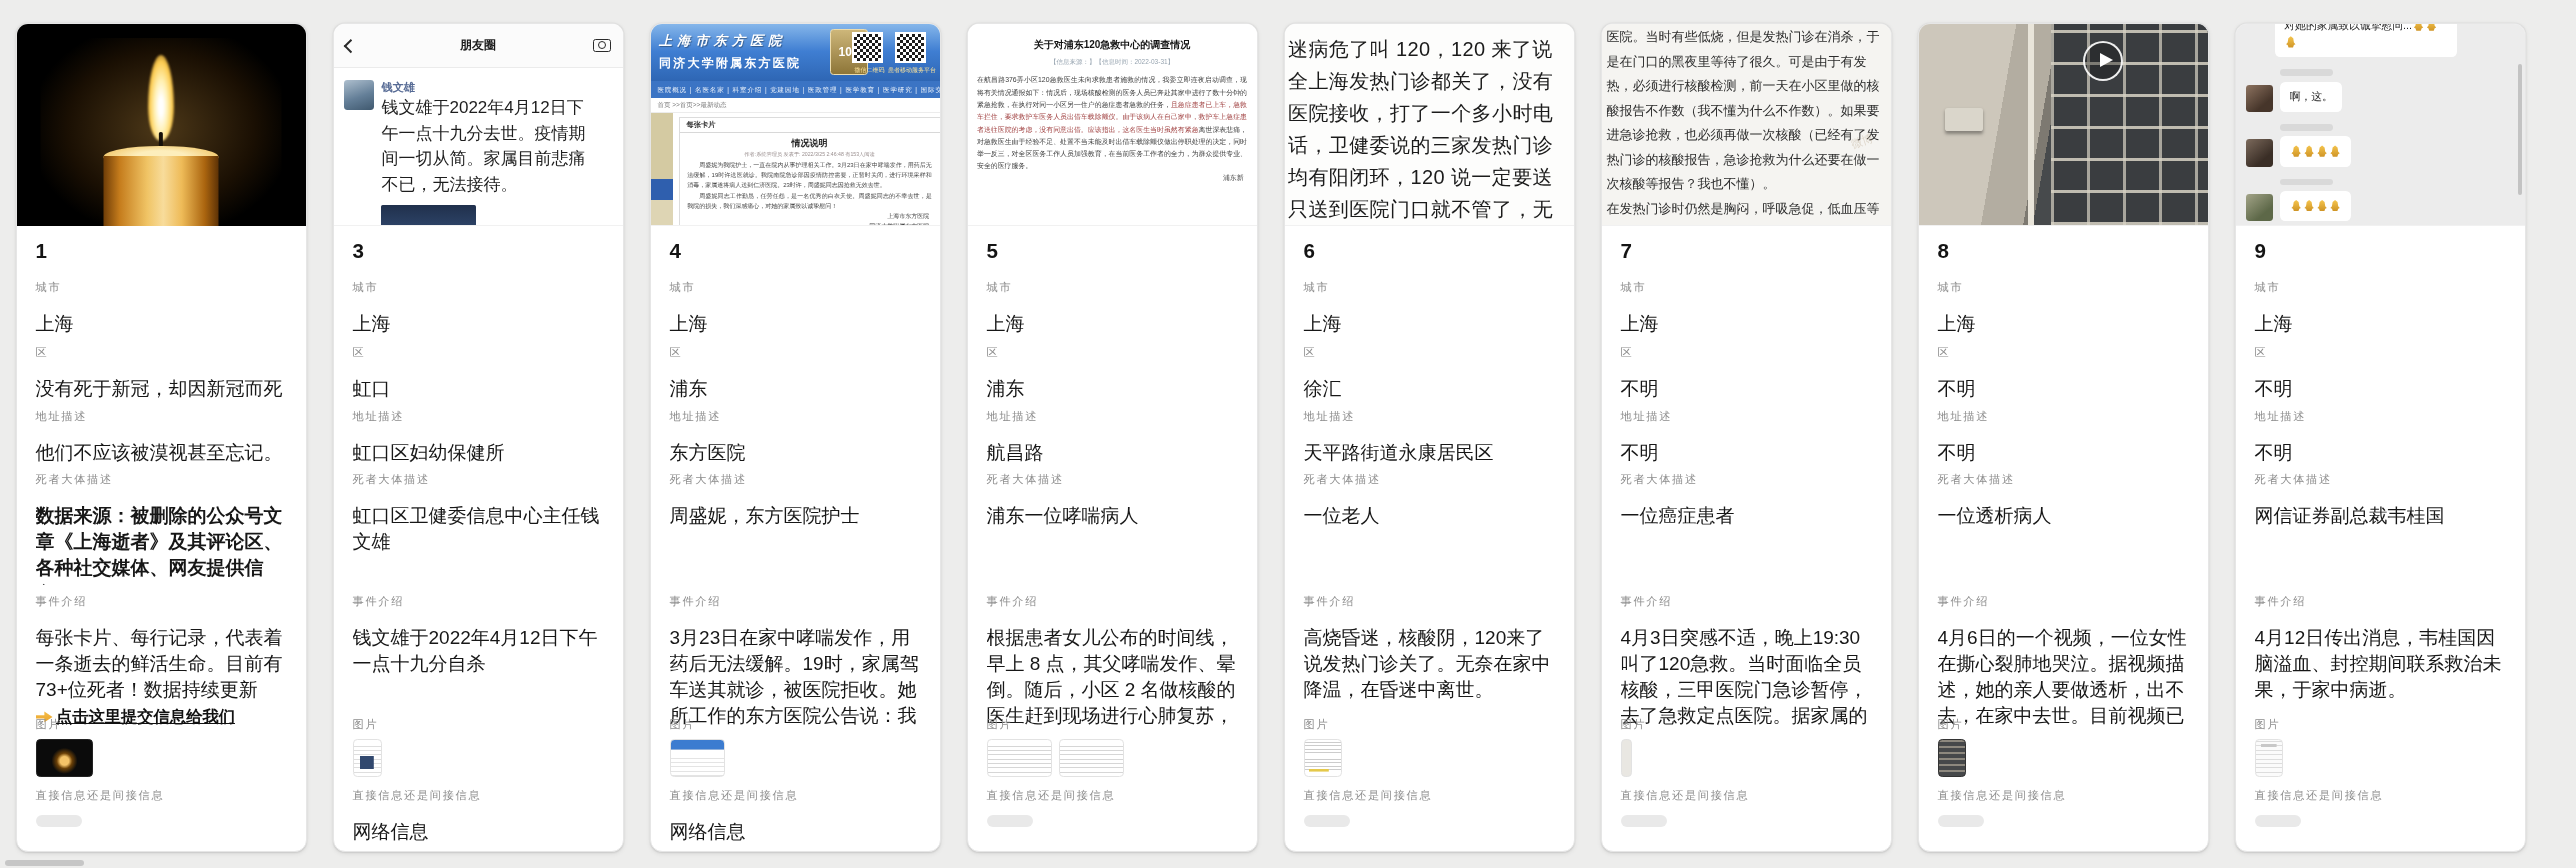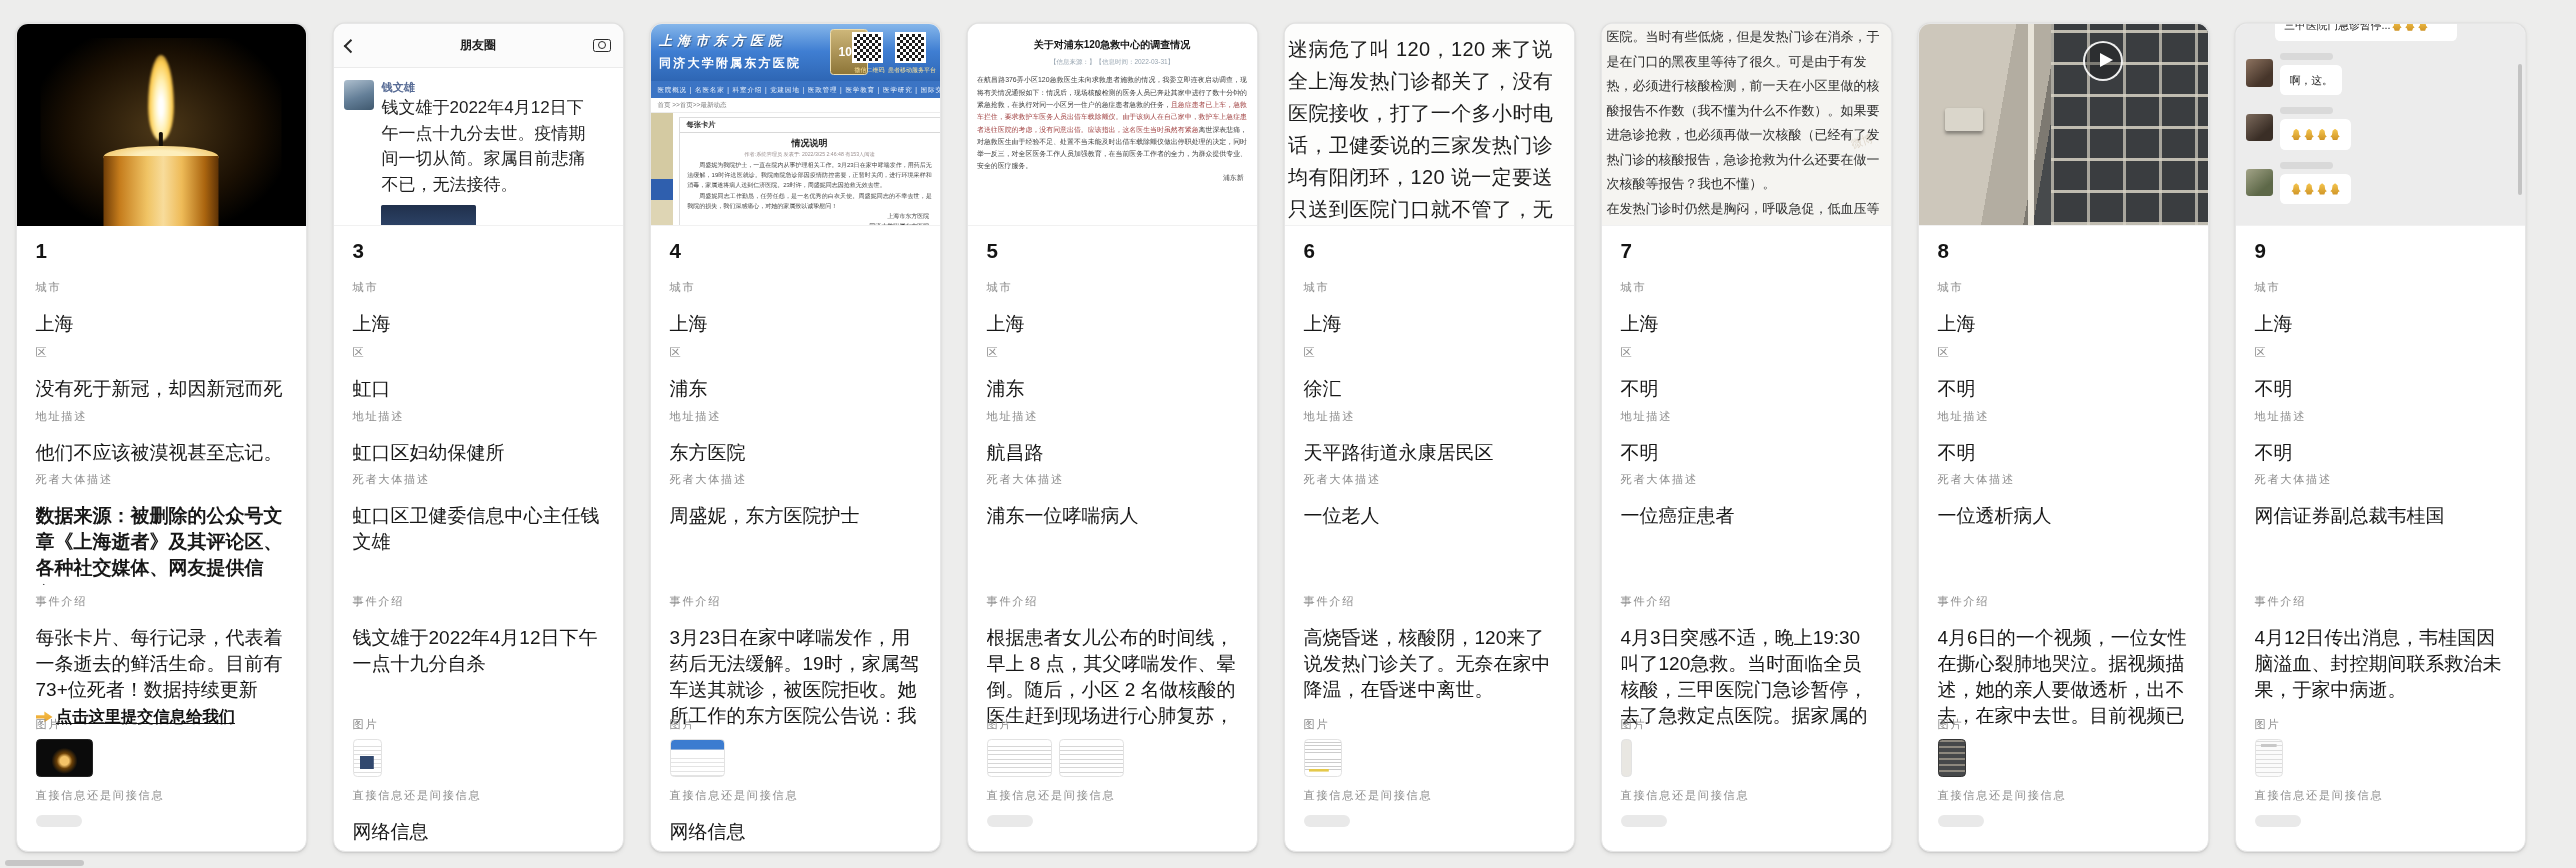--- a/index.html
+++ b/index.html
@@ -125,21 +125,21 @@
                repeating-linear-gradient(90deg, rgba(215,210,196,.7) 0 2.6px, transparent 2.6px 36px), #3a3d40; }
   .vd-pipe { position:absolute; left:38%; top:0; bottom:0; width:6px; background:#e9e5da; }
   .vd-ac { position:absolute; left:9%; top:84px; width:38px; height:23px; background:#dad6cb; border-radius:2.6px; box-shadow:0 2.6px 3.4px rgba(0,0,0,.35); }
   .vd-play { position:absolute; left:57%; top:17px; width:40px; height:40px; border-radius:50%;
     background:rgba(25,25,25,.40); border:2.6px solid rgba(255,255,255,.92); }
   .vd-play::after { content:''; position:absolute; left:14.6px; top:10.3px;
     border-left:13.8px solid #fff; border-top:7.7px solid transparent; border-bottom:7.7px solid transparent; }
 
   
   .hero-chat { background:#ececec; padding:0 10.3px; }
-  .ch-row { display:flex; gap:6.9px; margin-top:10.3px; align-items:center; }
+  .ch-row { display:flex; gap:6.9px; margin-top:10.3px; align-items:flex-end; }
   .ch-avatar { width:27.5px; height:27.5px; border-radius:3.4px; flex:none; }
   .av1 { background:linear-gradient(140deg,#8d7360,#46352a 70%); }
   .av2 { background:linear-gradient(140deg,#7c6a5c,#3a2e26 70%); }
   .av3 { background:linear-gradient(140deg,#a3a488,#5d6848 70%); }
   .ch-name { width:53px; height:6.9px; border-radius:3.4px; background:#d9d9d9; margin:1.7px 0 5.2px; }
   .ch-bubble { background:#fff; border-radius:5.2px; padding:6.9px 9.5px; font-size:10.8px; line-height:1.55; color:#222; width:fit-content; max-width:182px; }
   .ch-first { margin:-13.8px 0 0 29px; width:182px; }
   .pray { display:inline-block; width:11.2px; height:11.2px; margin:0 0.9px; vertical-align:-1.7px;
     background:linear-gradient(180deg,#f6c64e,#cf9426);
     clip-path:polygon(50% 0%,72% 18%,78% 55%,92% 70%,78% 78%,70% 100%,30% 100%,22% 78%,8% 70%,22% 55%,28% 18%); }
@@ -495,21 +495,21 @@
         </div>
       </div>
     <div class="grp g-direct">
         <div class="lbl">直接信息还是间接信息</div>
         <div class="pill"></div>
       </div>
   </div>
 
   <div class="card">
     <div class="hero hero-chat">
-      <div class="ch-bubble ch-first"><span>三甲医院门急诊暂停...</span><span class="pray"></span><span class="pray"></span><span class="pray"></span></div>
+      <div class="ch-bubble ch-first"><span>对她的家属致以诚挚慰问...</span><span class="pray"></span><span class="pray"></span><span class="pray"></span></div>
       <div class="ch-row">
         <div class="ch-avatar av1"></div>
         <div>
             <div class="ch-name"></div>
           <div class="ch-bubble">啊，这。</div>
           </div>
       </div>
       <div class="ch-row">
         <div class="ch-avatar av2"></div>
         <div>

